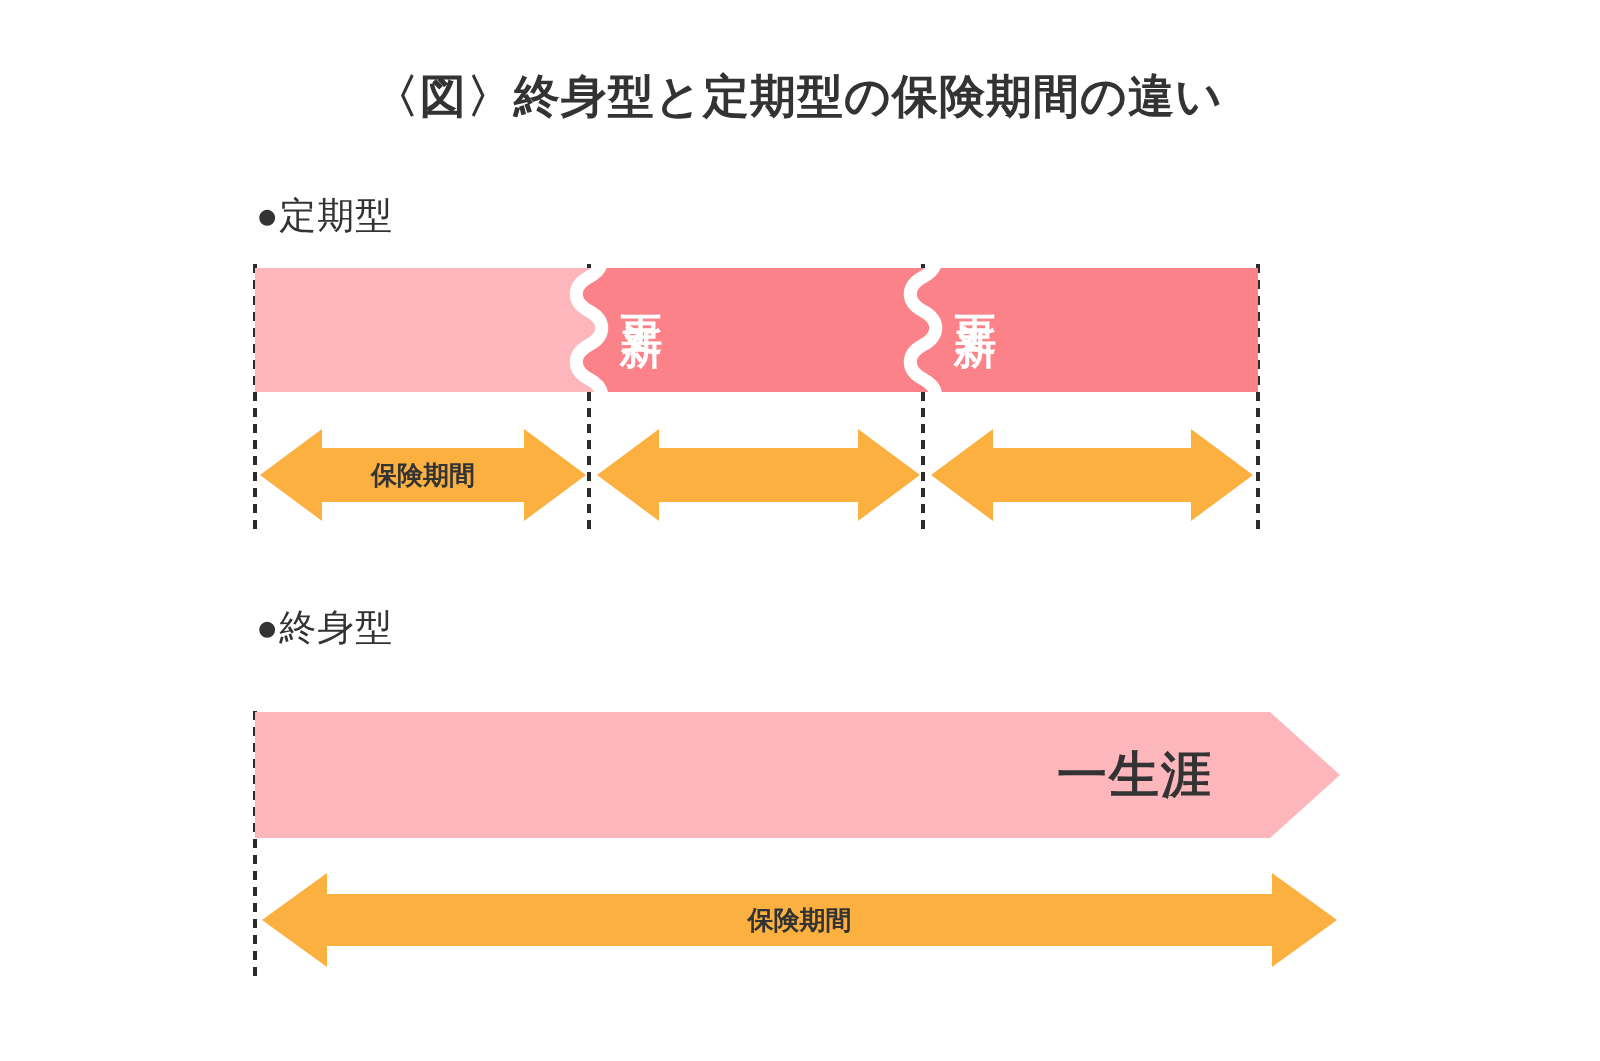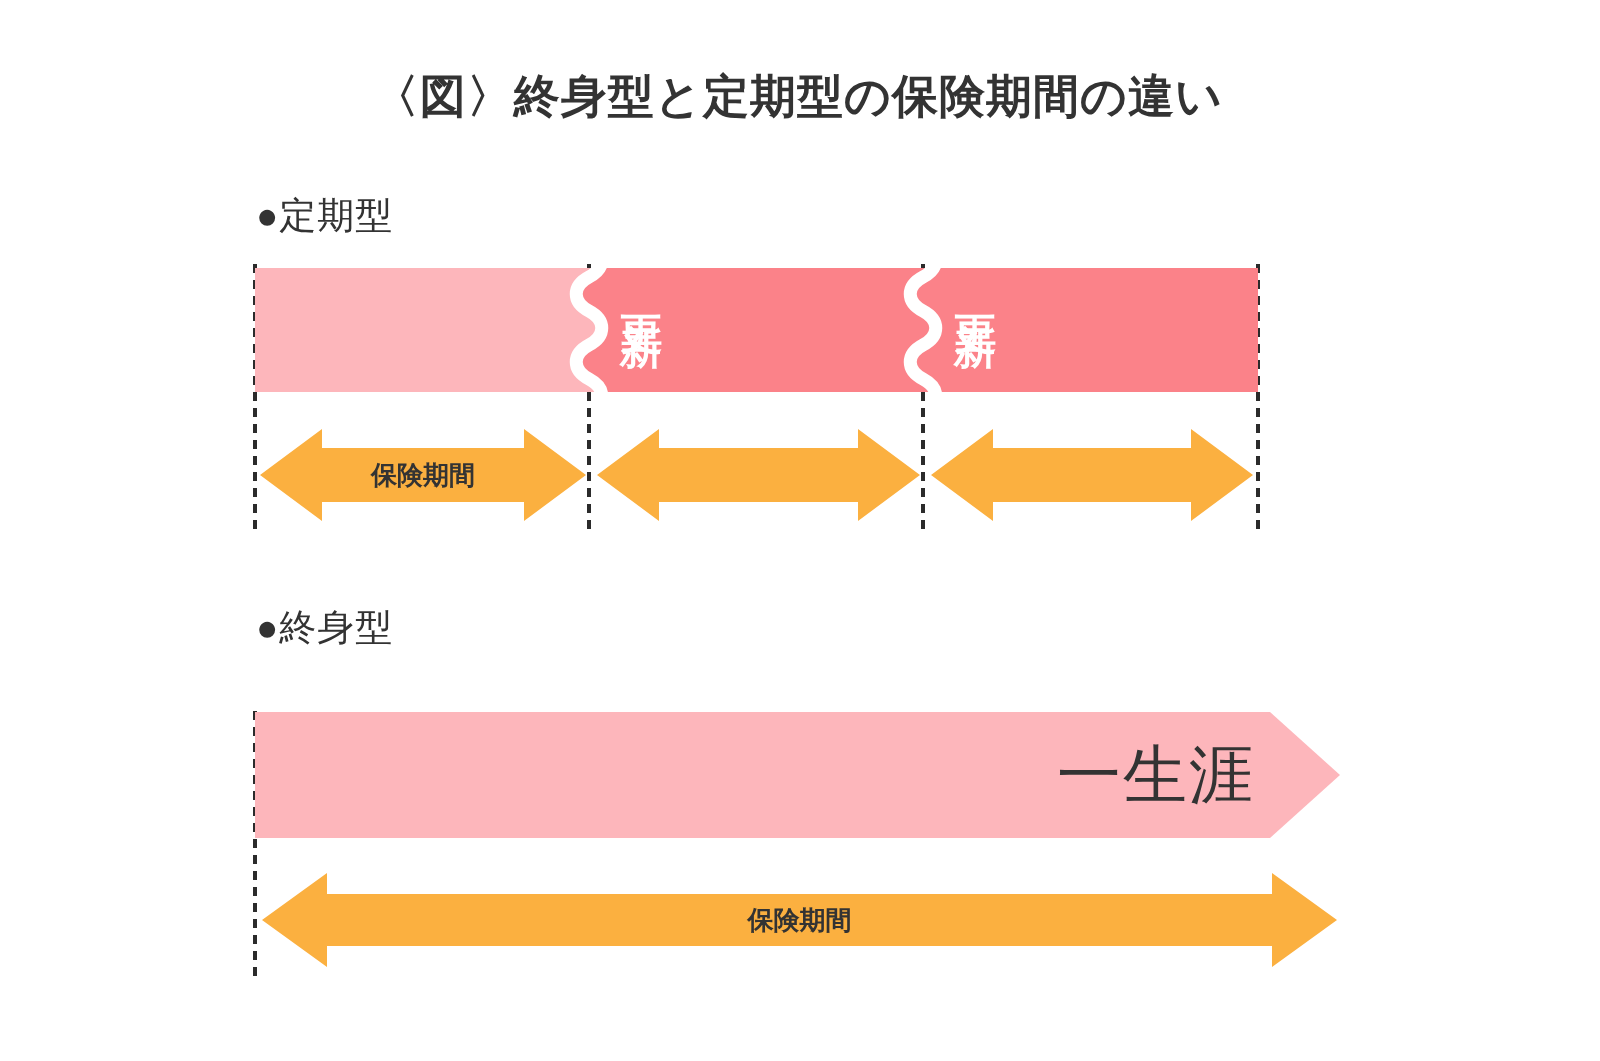--- a/index.html
+++ b/index.html
@@ -31,21 +31,21 @@
   }
   .renewal-label{
     writing-mode:vertical-rl;text-orientation:upright;
     font-size:43px;font-weight:800;line-height:1;letter-spacing:8px;
     color:var(--white);
   }
   .arrow-label{
     font-size:26px;font-weight:800;text-align:center;line-height:40px;height:40px;
   }
   .lifetime{
-    font-size:64px;font-weight:400;letter-spacing:2px;line-height:52px;
+    font-size:50px;font-weight:700;letter-spacing:2px;line-height:52px;
   }
   svg{display:block;}
   .f-light{fill:var(--light-pink);}
   .f-dark{fill:var(--dark-pink);}
   .f-yellow{fill:var(--yellow);}
   .s-white{fill:none;stroke:var(--white);stroke-width:13px;}
 </style>
 </head>
 <body>
 

